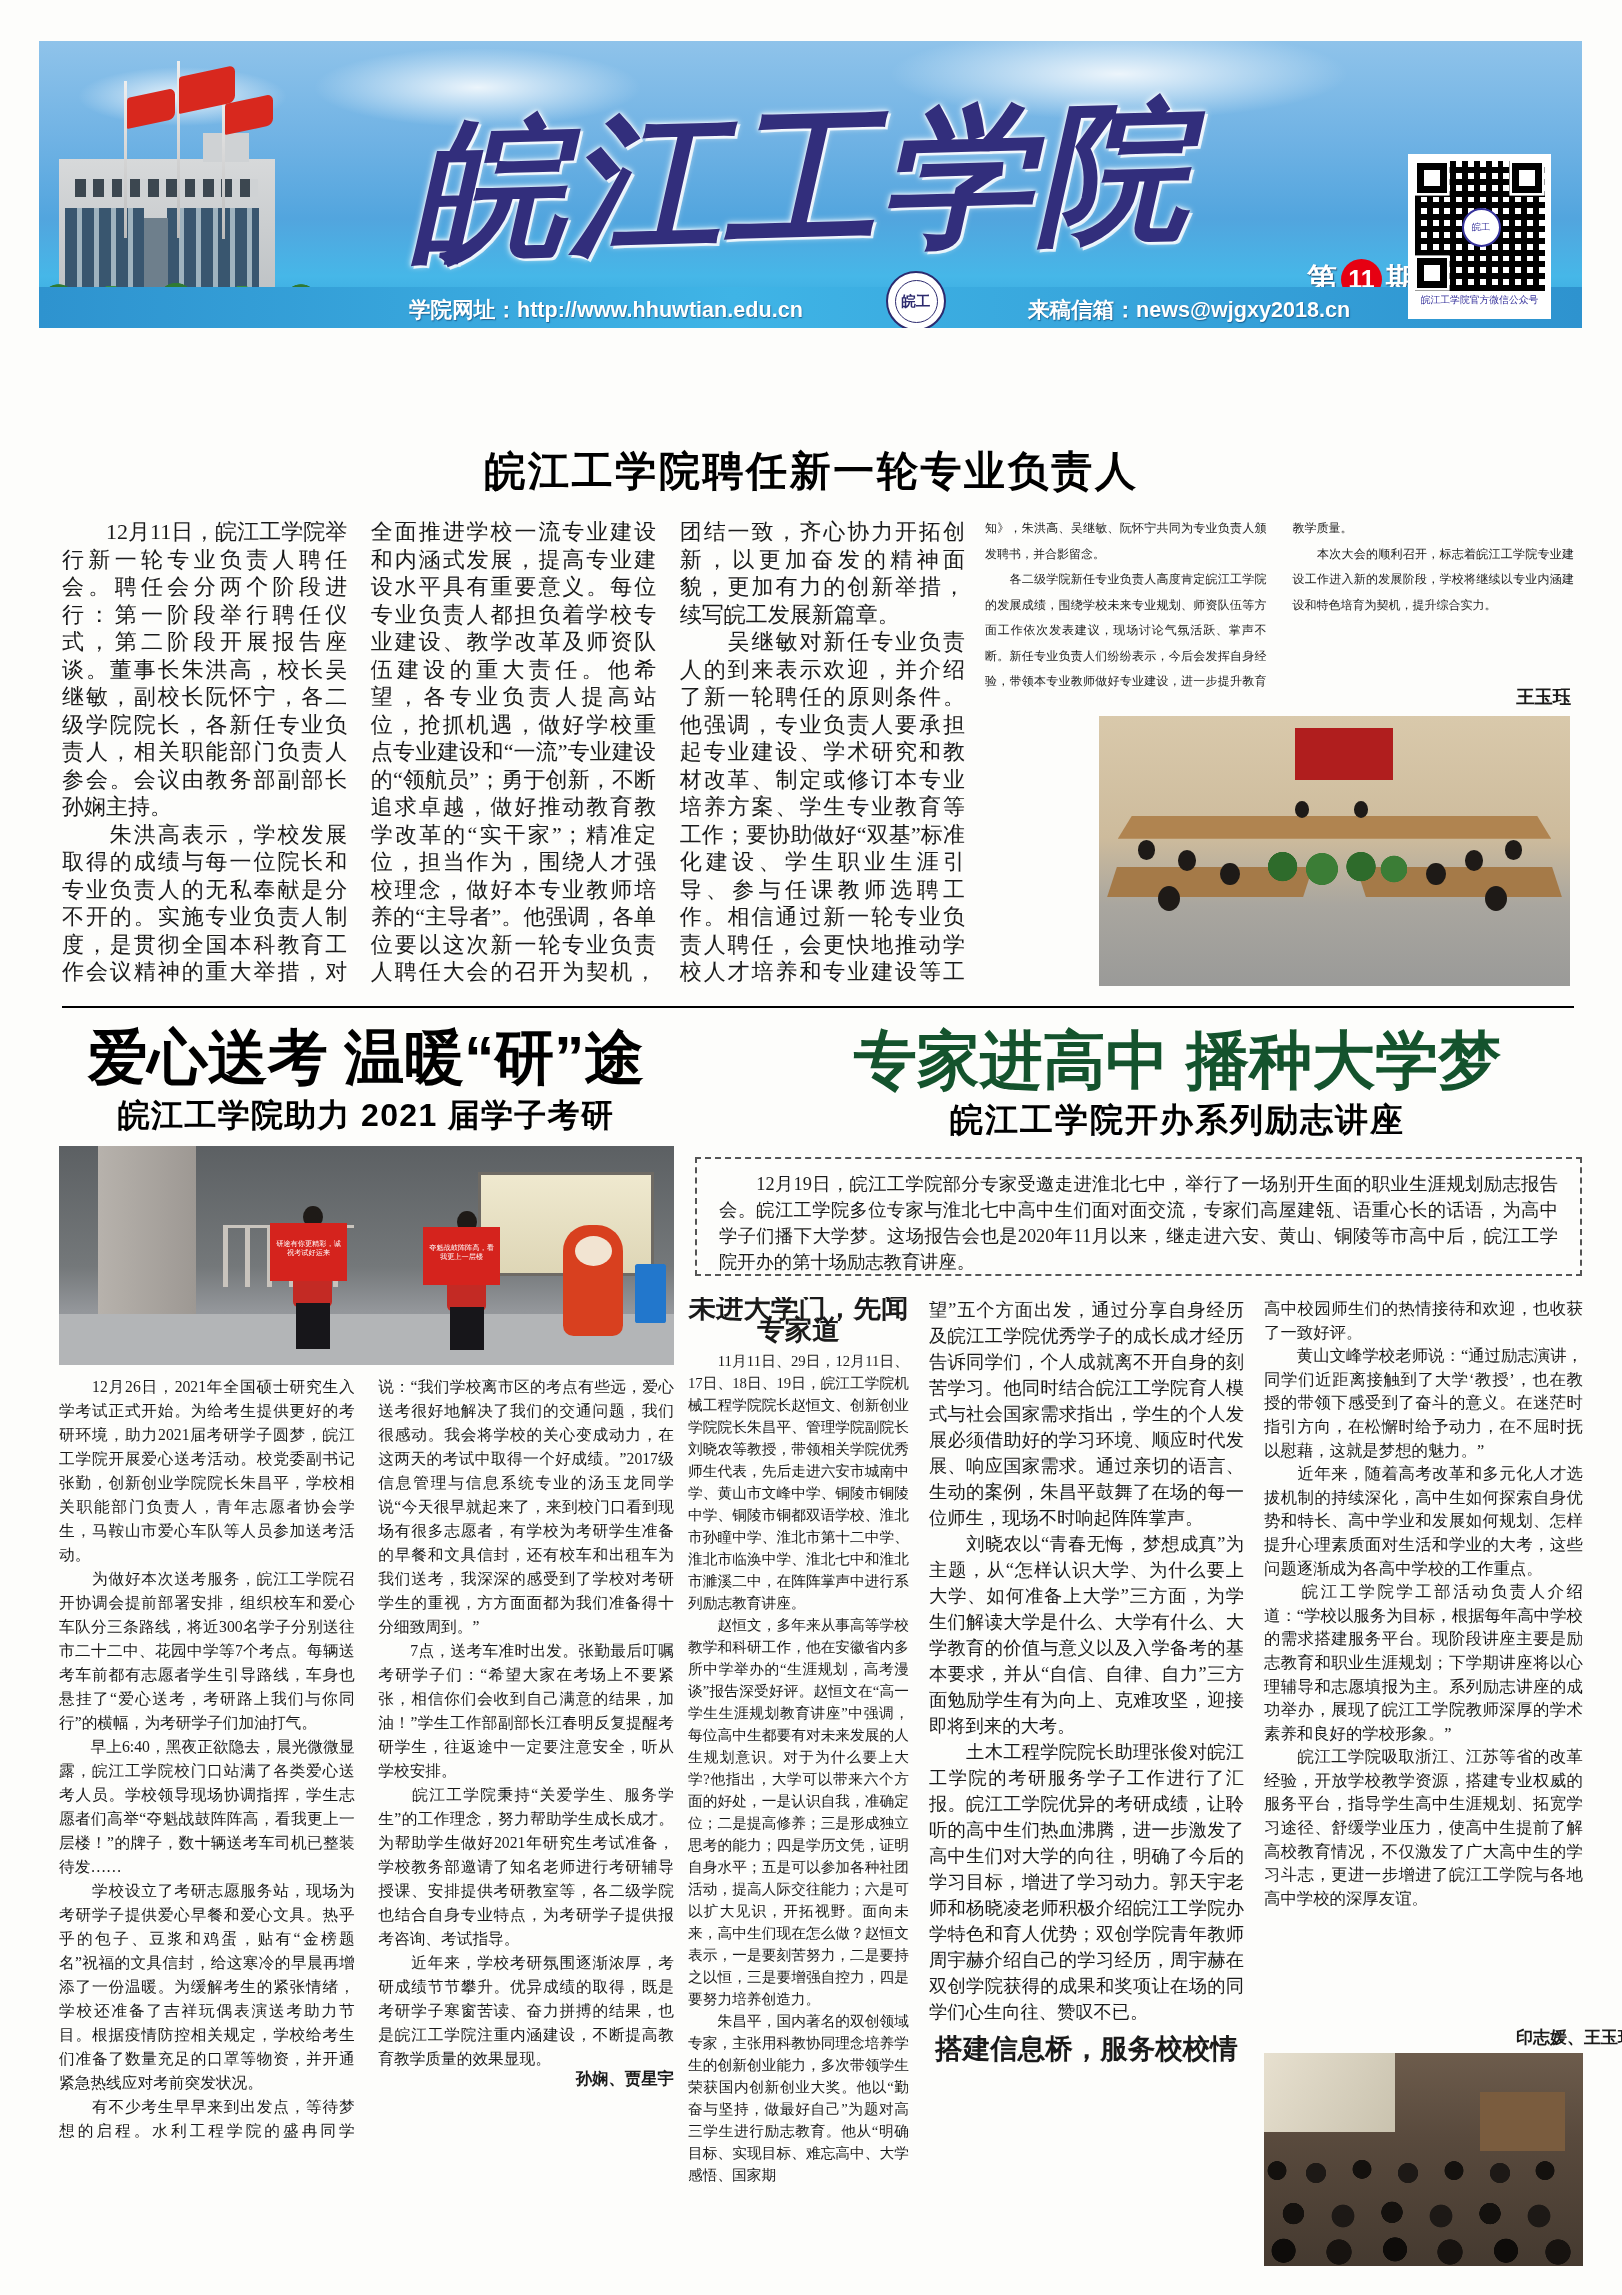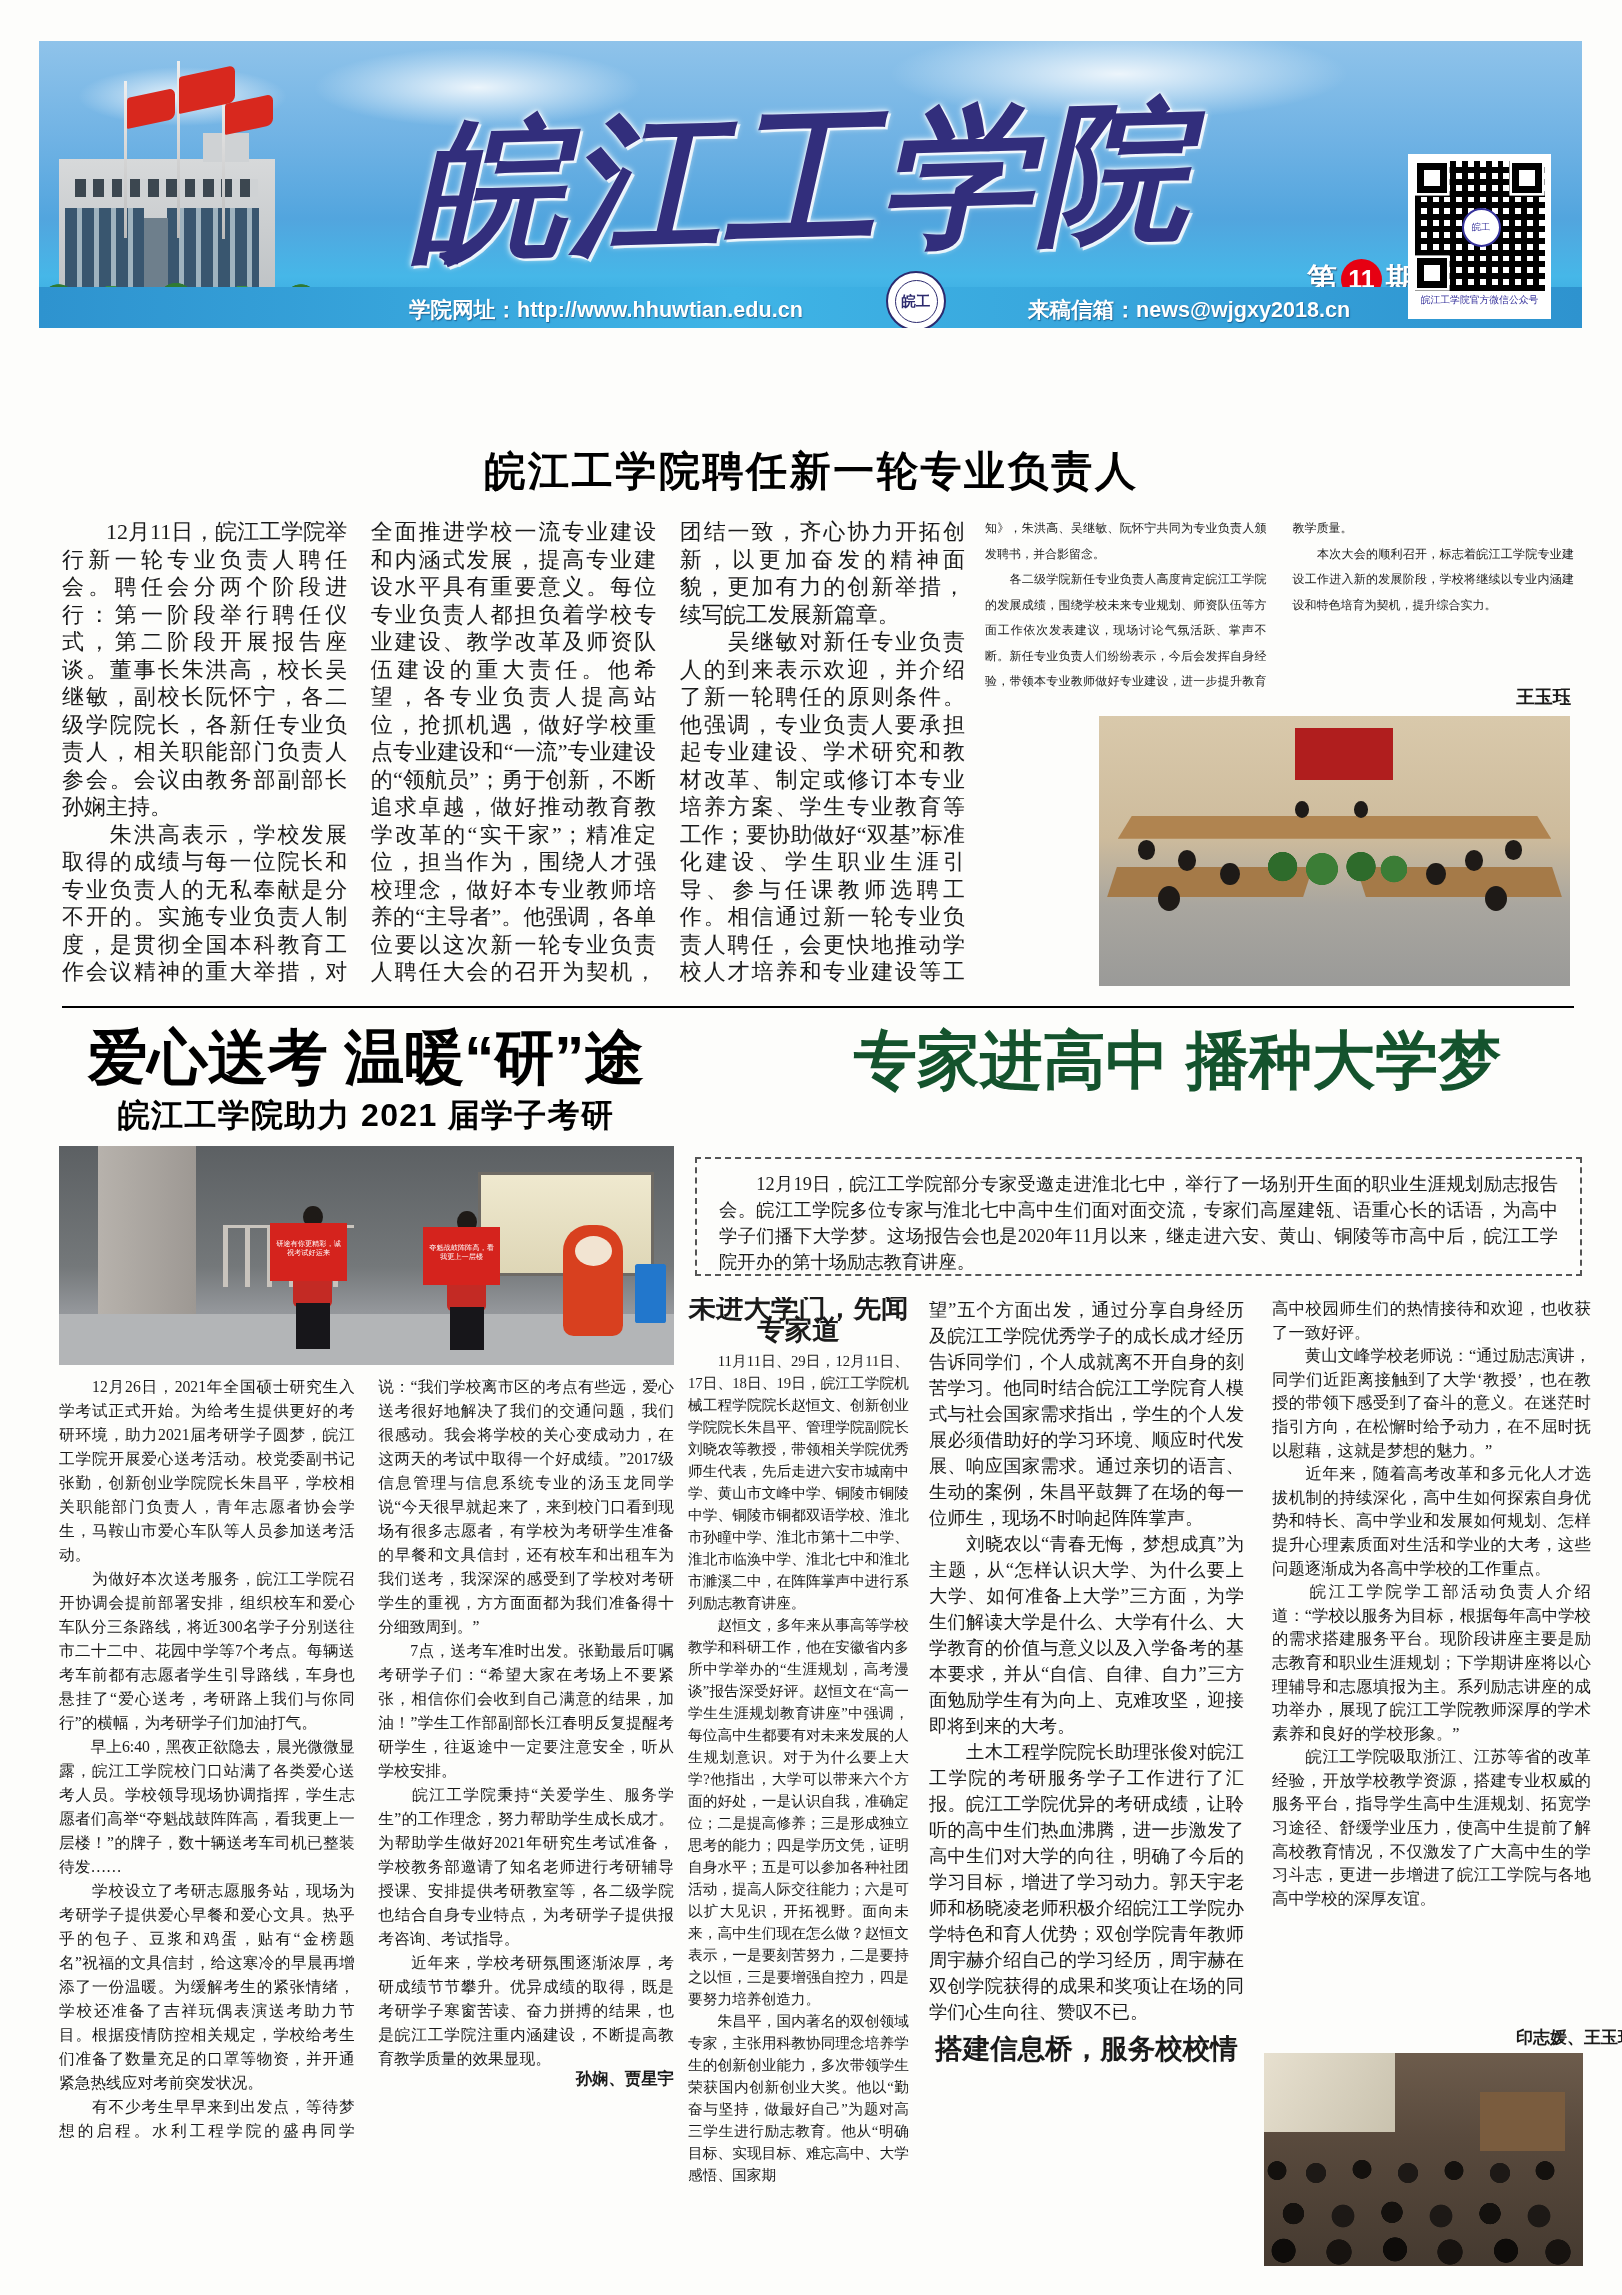--- a/index.html
+++ b/index.html
@@ -75,21 +75,21 @@
   #a3-h2{left:785px;top:1098px;width:785px;text-align:center;font-size:33px;font-weight:bold;color:#000;
       font-family:"Liberation Sans","DejaVu Sans",sans-serif;letter-spacing:2px;}
   #a3-lede{left:695px;top:1157px;width:887px;height:119px;border:2px dashed #555;box-sizing:border-box;
       padding:11.8px 22px;font-size:18.3px;line-height:26px;}
   #a3-c1{left:688px;top:1297px;width:221px;height:970px;font-size:14.7px;line-height:22px;overflow:hidden;}
   #a3-sub1{text-align:center;font-size:27.5px;font-weight:bold;margin-bottom:9.2px;
       font-family:"Liberation Sans","DejaVu Sans",sans-serif;}
   #a3-c2{left:929px;top:1297px;width:315px;height:971px;font-size:18.3px;line-height:26px;overflow:hidden;}
   #a3-sub2{text-align:center;font-size:27.5px;font-weight:bold;margin:10.5px 0 7.9px 0;
       font-family:"Liberation Sans","DejaVu Sans",sans-serif;}
-  #a3-c3{left:1264px;top:1297px;width:319px;height:732px;font-size:16.4px;line-height:23.6px;overflow:hidden;margin-left:8px;}
+  #a3-c3{left:1264px;top:1297px;width:319px;height:732px;font-size:16.4px;line-height:23.6px;overflow:hidden;}
   #a3-byline{left:1316px;top:2026px;width:319px;text-align:right;font-weight:bold;font-size:17px;}
   #photo3{left:1264px;top:2053px;width:319px;height:213px;overflow:hidden;
       background:linear-gradient(180deg,#6d5c4c 0%,#594a3d 40%,#453a30 100%);}
   .head{position:absolute;border-radius:50%;background:#1e1a17;}
   .sign{position:absolute;background:#d5231d;color:#fff;font-size:7.2px;line-height:9.8px;text-align:center;
       padding:15.7px 3.9px 3.9px 3.9px;box-sizing:border-box;font-family:"Liberation Sans",sans-serif;}
 </style>
 </head>
 <body>
 
@@ -210,20 +210,21 @@
 　　为做好本次送考服务，皖江工学院召开协调会提前部署安排，组织校车和爱心车队分三条路线，将近300名学子分别送往市二十二中、花园中学等7个考点。每辆送考车前都有志愿者学生引导路线，车身也悬挂了“爱心送考，考研路上我们与你同行”的横幅，为考研学子们加油打气。
 　　早上6:40，黑夜正欲隐去，晨光微微显露，皖江工学院校门口站满了各类爱心送考人员。学校领导现场协调指挥，学生志愿者们高举“夺魁战鼓阵阵高，看我更上一层楼！”的牌子，数十辆送考车司机已整装待发……
 　　学校设立了考研志愿服务站，现场为考研学子提供爱心早餐和爱心文具。热乎乎的包子、豆浆和鸡蛋，贴有“金榜题名”祝福的文具信封，给这寒冷的早晨再增添了一份温暖。为缓解考生的紧张情绪，学校还准备了吉祥玩偶表演送考助力节目。根据疫情防控相关规定，学校给考生们准备了数量充足的口罩等物资，并开通紧急热线应对考前突发状况。
 　　有不少考生早早来到出发点，等待梦想的启程。水利工程学院的盛冉同学说：“我们学校离市区的考点有些远，爱心送考很好地解决了我们的交通问题，我们很感动。我会将学校的关心变成动力，在这两天的考试中取得一个好成绩。”2017级信息管理与信息系统专业的汤玉龙同学说“今天很早就起来了，来到校门口看到现场有很多志愿者，有学校为考研学生准备的早餐和文具信封，还有校车和出租车为我们送考，我深深的感受到了学校对考研学生的重视，方方面面都为我们准备得十分细致周到。”
 　　7点，送考车准时出发。张勤最后叮嘱考研学子们：“希望大家在考场上不要紧张，相信你们会收到自己满意的结果，加油！”学生工作部副部长江春明反复提醒考研学生，往返途中一定要注意安全，听从学校安排。
 　　皖江工学院秉持“关爱学生、服务学生”的工作理念，努力帮助学生成长成才。为帮助学生做好2021年研究生考试准备，学校教务部邀请了知名老师进行考研辅导授课、安排提供考研教室等，各二级学院也结合自身专业特点，为考研学子提供报考咨询、考试指导。
 　　近年来，学校考研氛围逐渐浓厚，考研成绩节节攀升。优异成绩的取得，既是考研学子寒窗苦读、奋力拼搏的结果，也是皖江工学院注重内涵建设，不断提高教育教学质量的效果显现。</div>
   <div id="a2-byline" class="abs">孙娴、贾星宇</div>
 
   <div id="a3-h1" class="abs">专家进高中  播种大学梦</div>
+  <div id="a3-h2" class="abs">皖江工学院开办系列励志讲座</div>
 
   <div id="a3-lede" class="abs pre just">　　12月19日，皖江工学院部分专家受邀走进淮北七中，举行了一场别开生面的职业生涯规划励志报告会。皖江工学院多位专家与淮北七中高中生们面对面交流，专家们高屋建瓴、语重心长的话语，为高中学子们播下大学梦。这场报告会也是2020年11月以来，继走进六安、黄山、铜陵等市高中后，皖江工学院开办的第十场励志教育讲座。</div>
 
   <div id="a3-c1" class="abs">
     <div id="a3-sub1">未进大学门，先闻专家道</div>
     <div class="pre just">　　11月11日、29日，12月11日、17日、18日、19日，皖江工学院机械工程学院院长赵恒文、创新创业学院院长朱昌平、管理学院副院长刘晓农等教授，带领相关学院优秀师生代表，先后走进六安市城南中学、黄山市文峰中学、铜陵市铜陵中学、铜陵市铜都双语学校、淮北市孙瞳中学、淮北市第十二中学、淮北市临涣中学、淮北七中和淮北市濉溪二中，在阵阵掌声中进行系列励志教育讲座。
 　　赵恒文，多年来从事高等学校教学和科研工作，他在安徽省内多所中学举办的“生涯规划，高考漫谈”报告深受好评。赵恒文在“高一学生生涯规划教育讲座”中强调，每位高中生都要有对未来发展的人生规划意识。对于为什么要上大学?他指出，大学可以带来六个方面的好处，一是认识自我，准确定位；二是提高修养；三是形成独立思考的能力；四是学历文凭，证明自身水平；五是可以参加各种社团活动，提高人际交往能力；六是可以扩大见识，开拓视野。面向未来，高中生们现在怎么做？赵恒文表示，一是要刻苦努力，二是要持之以恒，三是要增强自控力，四是要努力培养创造力。
 　　朱昌平，国内著名的双创领域专家，主张用科教协同理念培养学生的创新创业能力，多次带领学生荣获国内创新创业大奖。他以“勤奋与坚持，做最好自己”为题对高三学生进行励志教育。他从“明确目标、实现目标、难忘高中、大学感悟、国家期</div>
   </div>
 

